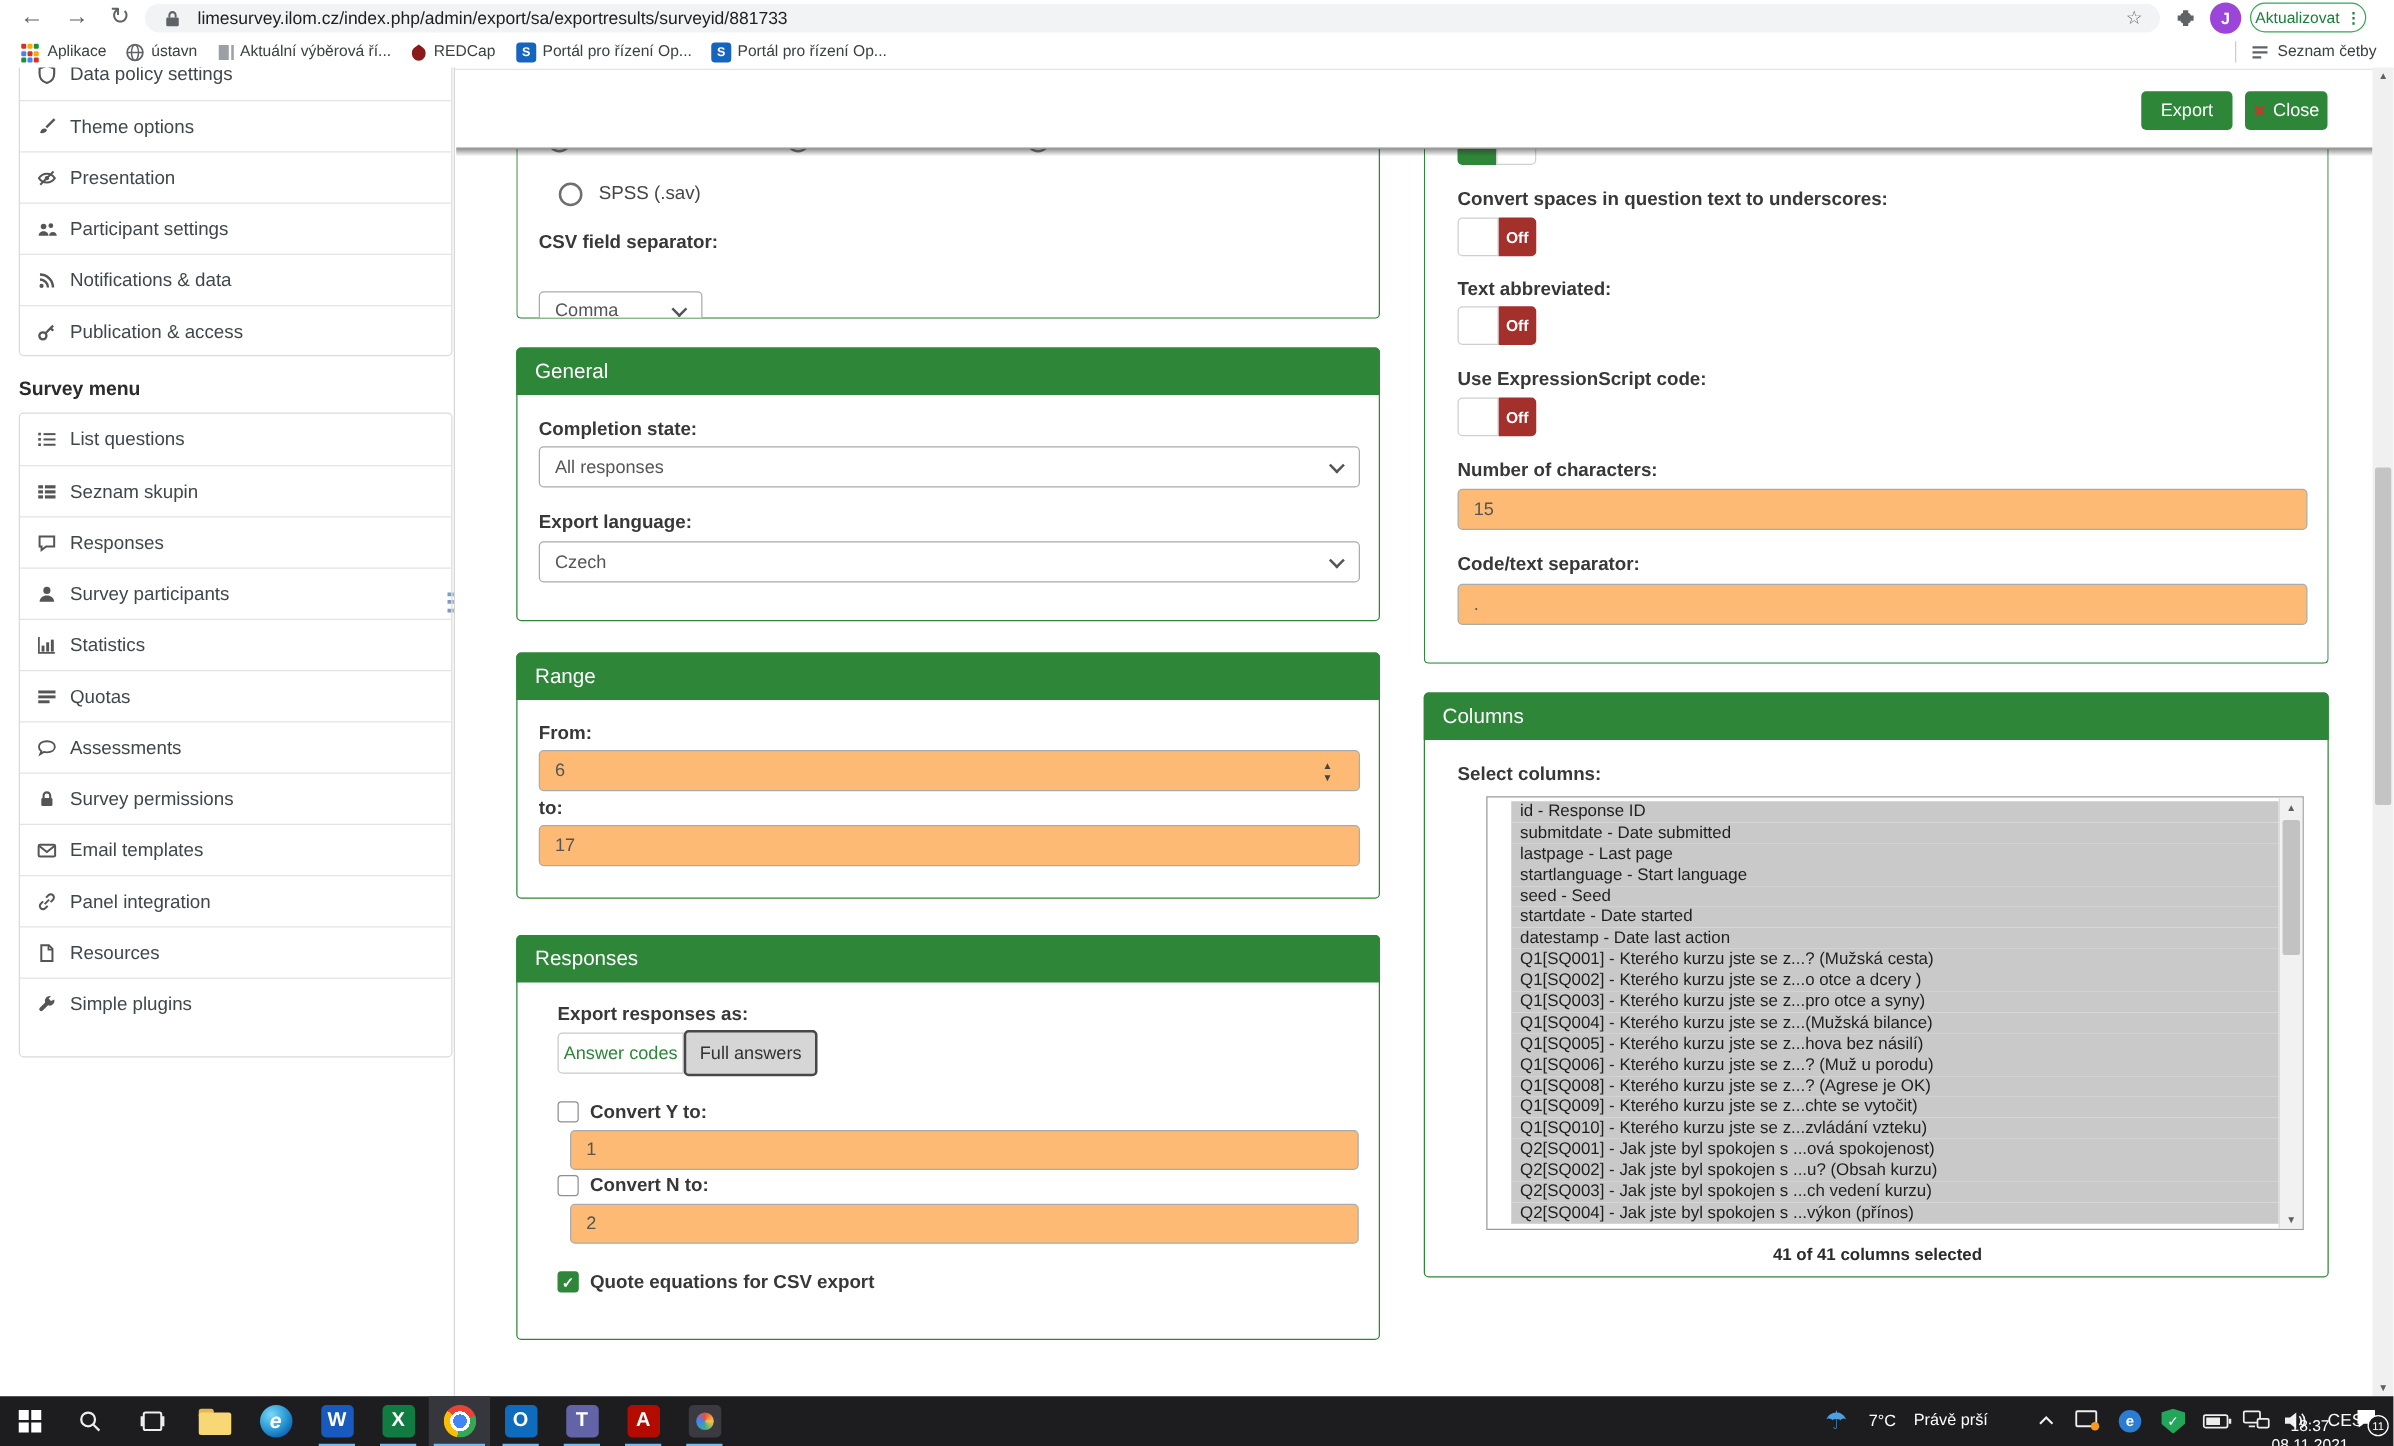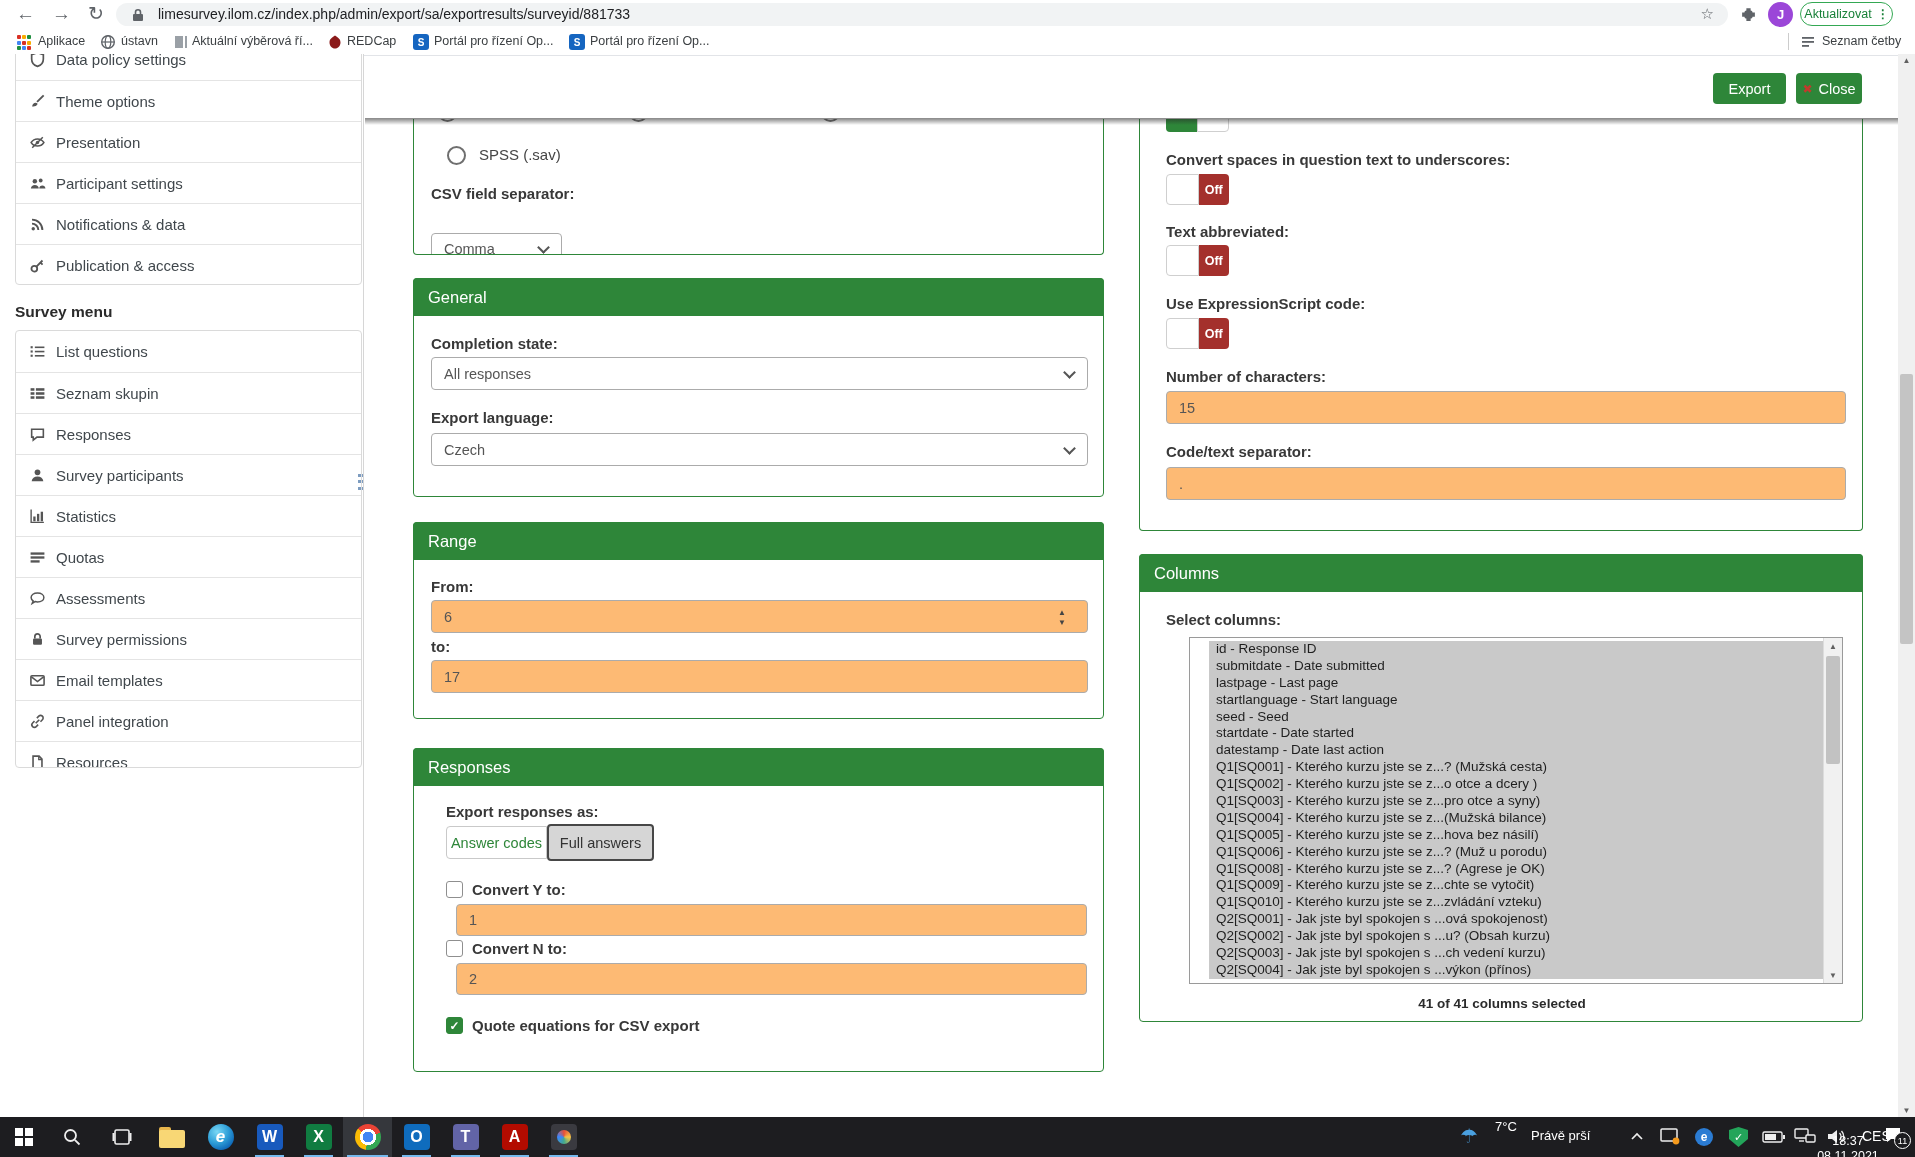--- a/index.html
+++ b/index.html
@@ -173,21 +173,21 @@
         <svg class="sico" viewBox="0 0 16 16">
             <circle cx="5" cy="11" r="2.7" fill="none" stroke="#555" stroke-width="1.7"></circle>
             <path d="M7 9l5.7-5.7M10.8 5.2l2 2" stroke="#555" stroke-width="1.7"></path>
           </svg>
         <span>Publication &amp; access</span>
       </div>
     </div>
 
     <div id="surveymenu-title">Survey menu</div>
 
-    <div class="sbox" style="top:276px;height:438px;">
+    <div class="sbox" style="top:276px;height:516px;">
       <div class="srow">
         <svg class="sico" viewBox="0 0 16 16">
             <rect x="1.5" y="3" width="2" height="2" fill="#555"></rect>
             <rect x="5.5" y="3.3" width="9" height="1.5" fill="#555"></rect>
             <rect x="1.5" y="7" width="2" height="2" fill="#555"></rect>
             <rect x="5.5" y="7.3" width="9" height="1.5" fill="#555"></rect>
             <rect x="1.5" y="11" width="2" height="2" fill="#555"></rect>
             <rect x="5.5" y="11.3" width="9" height="1.5" fill="#555"></rect>
           </svg>
         <span>List questions</span>
@@ -494,21 +494,21 @@
       <span class="openline"></span>
     </div>
     <div class="tbtile" style="left:539px;width:49px;">
       <span class="applet" style="background:#3a3a40;">
           <i style="width:14px;height:14px;border-radius:50%;background:conic-gradient(#e94f37,#f6c445,#43aa8b,#3a86ff,#e94f37);display:block;"></i>
         </span>
       <span class="openline"></span>
     </div>
 
     <span class="abs" style="left:1460px;top:7px;font-size:20px;color:#4aa0e0;">☂</span>
-    <span class="tbtext" style="left:1495px;top:2px;">7°C</span>
+    <span class="tbtext" style="left:1495px;top:12px;">7°C</span>
     <span class="tbtext" style="left:1531px;top:11px;">Právě prší</span>
     <svg class="abs" style="left:1630px;top:14px;" width="14" height="10" viewBox="0 0 14 10">
         <path d="M2 8l5-5 5 5" fill="none" stroke="#eee" stroke-width="1.7"></path>
       </svg>
     <svg class="abs" style="left:1660px;top:11px;" width="20" height="18" viewBox="0 0 20 18">
         <rect x="1" y="1" width="16" height="12" rx="1" fill="none" stroke="#eee" stroke-width="1.5"></rect>
         <circle cx="16" cy="13" r="3.4" fill="#f59a1d"></circle>
       </svg>
     <span class="abs" style="left:1695px;top:11px;width:18px;height:18px;border-radius:50%;background:#2b7cd3;color:#fff;font-size:12px;font-weight:bold;display:flex;align-items:center;justify-content:center;">e</span>
     <span class="abs" style="left:1729px;top:10px;width:19px;height:20px;background:#23a55a;clip-path:polygon(50% 0,100% 15%,100% 60%,50% 100%,0 60%,0 15%);color:#fff;font-size:11px;display:flex;align-items:center;justify-content:center;">

